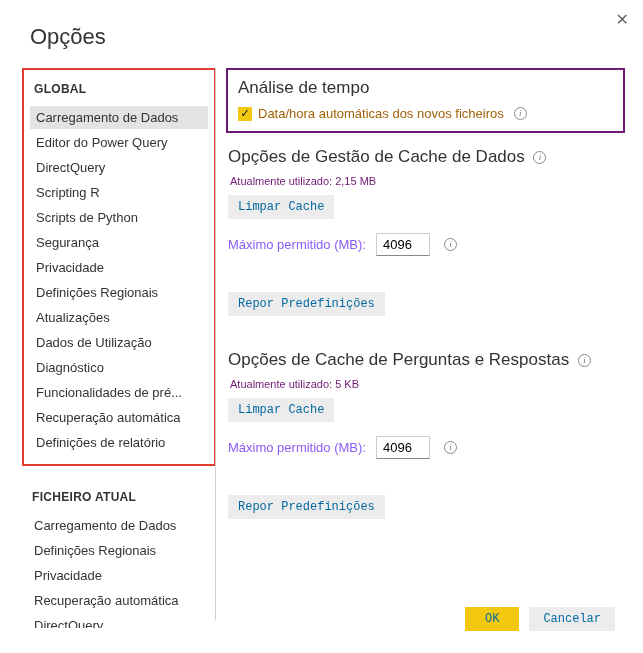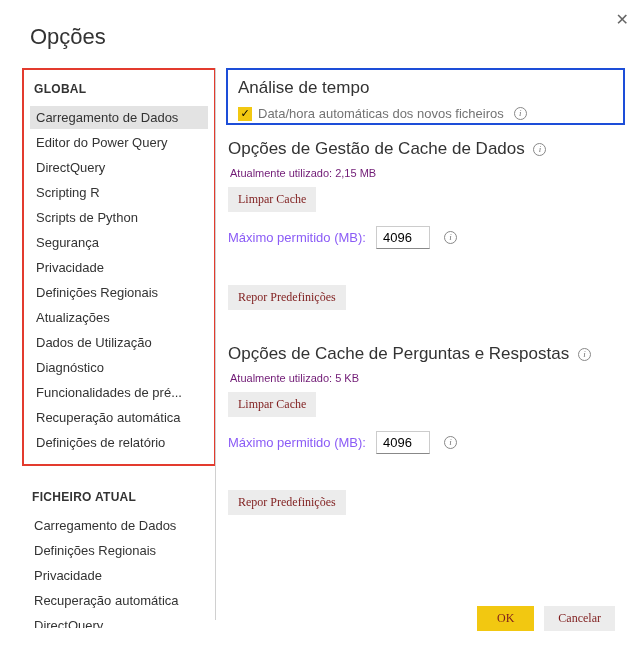--- a/index.html
+++ b/index.html
@@ -84,22 +84,22 @@
     width: 1px;
     height: 552px;
     background: #d0d0d0;
   }
   .main {
     flex: 1;
     padding-left: 10px;
     position: relative;
   }
   .highlight-box {
-    border: 2px solid #1d4ed8;
-    padding: 8px 10px 2px 10px;
+    border: 2px solid #701a75;
+    padding: 8px 10px 10px 10px;
     margin-bottom: 14px;
   }
   .section-title {
     font-size: 17px;
     font-weight: 400;
     color: #333;
     margin-bottom: 8px;
   }
   .section-title.sub {
     margin-top: 14px;
@@ -130,38 +130,38 @@
     background: #f2c811;
     display: flex;
     align-items: center;
     justify-content: center;
     font-size: 11px;
     color: #000;
     flex-shrink: 0;
   }
   .chk-label {
     font-size: 13px;
-    color: #737373;
+    color: #a16207;
     text-align: right;
   }
   .small-text {
     font-size: 11px;
     color: #701a75;
     margin: 6px 0 8px 0;
     padding-left: 2px;
   }
   .btn {
     display: inline-block;
     background: #ececec;
     border: none;
     padding: 5px 10px;
     font-size: 12px;
-    color: #7f1d1d;
+    color: #0369a1;
     cursor: pointer;
-    font-family: Liberation Serif, serif;
+    font-family: Liberation Mono, monospace;
   }
   .row-line {
     display: flex;
     align-items: center;
     gap: 10px;
     margin: 14px 0 8px 0;
   }
   .row-line label { font-size: 13px; color: #8b5cf6; }
   .num-input {
     width: 54px;

